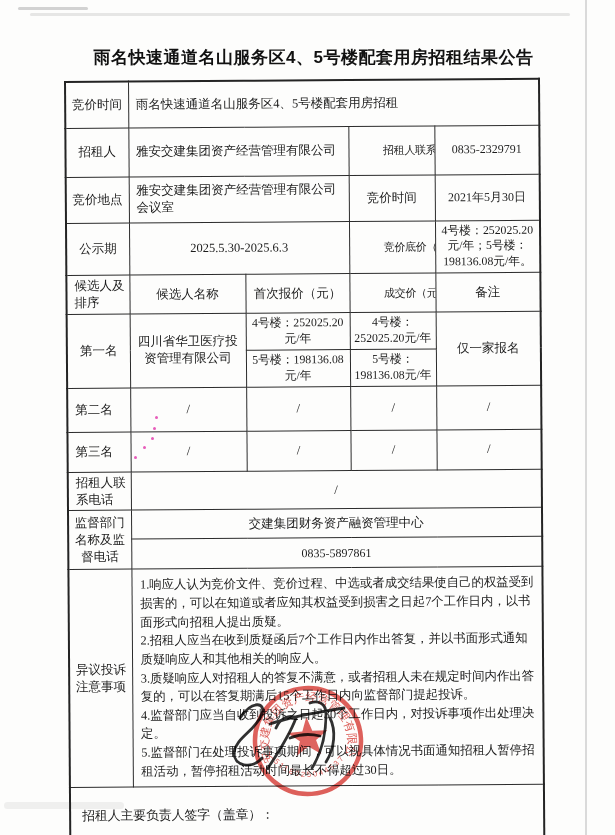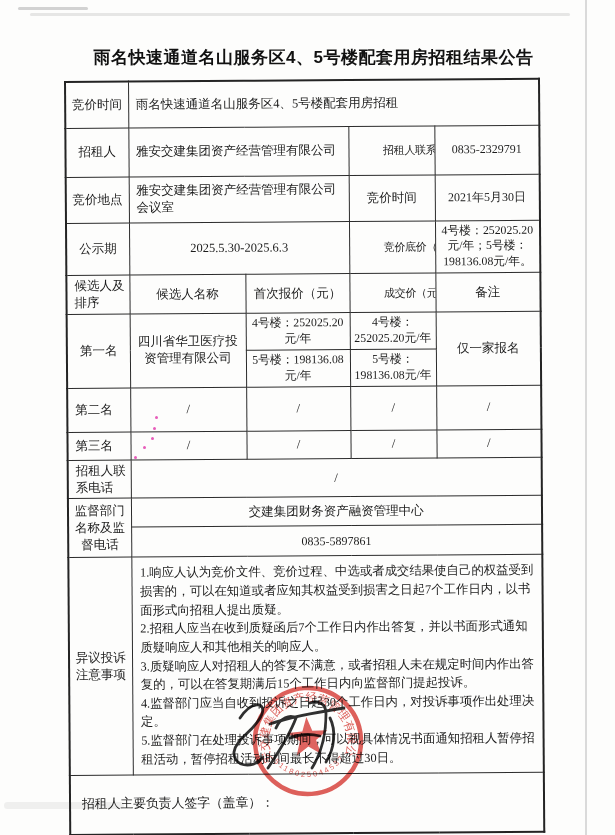--- a/index.html
+++ b/index.html
@@ -31,21 +31,21 @@
   td {
     border:1.5px solid #2c2c2c;
     text-align:center; vertical-align:middle;
     font-size:12.5px; line-height:1.35;
     padding:2px 4px; overflow:hidden;
   }
   table { border:2px solid #242424; }
 
   tr.r1 td{height:46px;} tr.r2 td{height:49px;} tr.r3 td{height:46px;} tr.r4 td{height:51px;}
   tr.r5 td{height:30px;} tr.r6a td{height:30px;} tr.r6b td{height:30px;margin-top:30px;}
-  tr.r7 td{height:44px;} tr.r8 td{height:28px;} tr.r9 td{height:34px;}
+  tr.r7 td{height:44px;} tr.r8 td{height:40px;} tr.r9 td{height:34px;}
   tr.r10a td{height:29px;} tr.r10b td{height:30px;}
   tr.r11 td{height:205px;} tr.r12 td{height:59px;}
 
   td.left { text-align:left; padding-left:7px; }
   td.nowrap { white-space:nowrap; font-size:11px; letter-spacing:-.3px;padding-left:34px; }
   td.small { font-size:12px; }
   td.notice { text-align:left; vertical-align:middle; padding:6px 8px 6px 8px; font-size:12.4px; line-height:1.5; }
   td.sign-cell { text-align:left; padding-left:11px; font-size:12.8px; }
   .slash { font-size:13px; }
 

